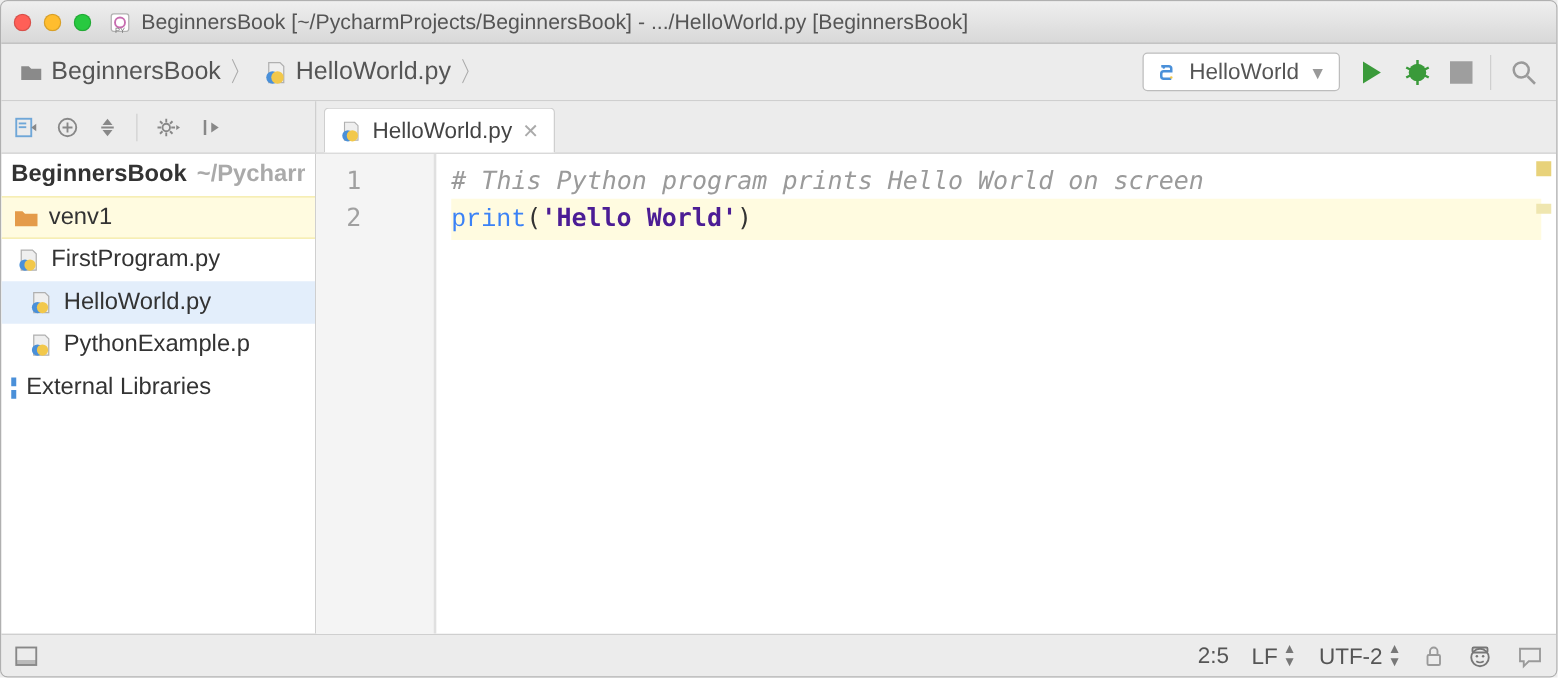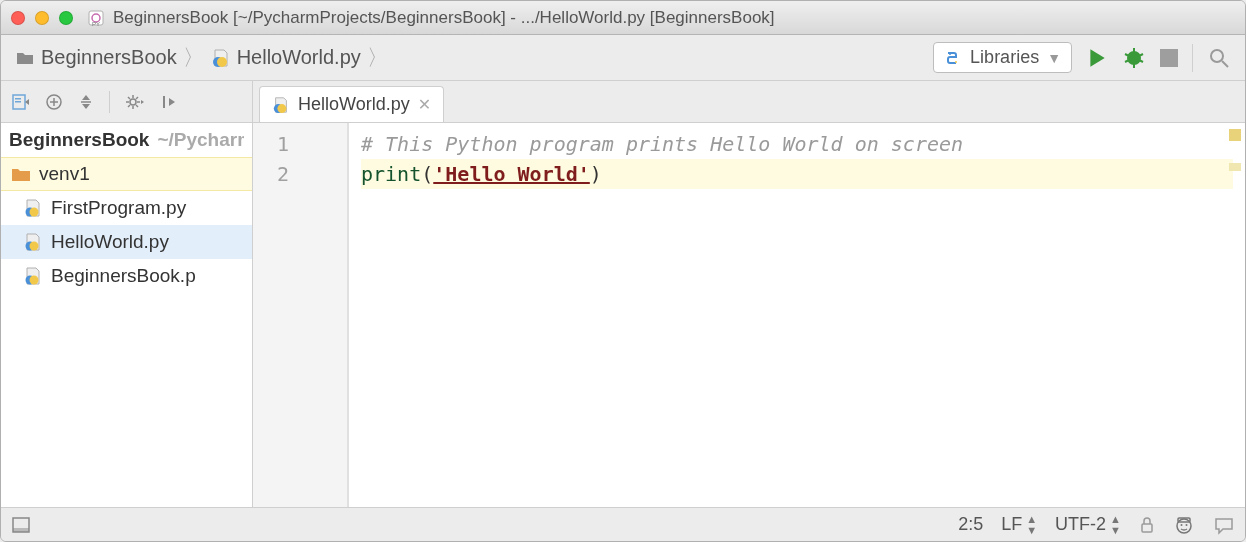--- a/index.html
+++ b/index.html
@@ -136,43 +136,43 @@
     flex:1;
     font-family: Menlo, Consolas, monospace;
     font-size:20px;
     padding: 6px 12px;
     line-height:30px;
     font-style:normal;
     position:relative;
   }
   .code .line2 { background:#fffbe0;}
   .comment { color:#9a9a9a; font-style:italic;}
-  .kw { color:#14532d; }
-  .str { color:#7f1d1d; font-weight:bold;text-decoration:underline;}
+  .kw { color:#3b82f6;font-family:Liberation Mono, monospace; }
+  .str { color:#4c1d95; font-weight:bold;}
   .code-line { white-space:pre; }
   .right-strip {
     position:absolute; top:6px; right:4px; width:12px; height:12px; background:#e8d27a;
   }
   .right-strip2 {
     position:absolute; top:40px; right:4px; width:12px; height:8px; background:#efe6b0;
   }
 
   
   .statusbar {
     height: 34px;
     background:#ececec;
     border-top:1px solid #cfcfcf;
     display:flex;
     align-items:center;
     justify-content:space-between;
     padding:0 10px;
     font-size:18px; color:#555;
   }
   .statusbar .right { display:flex; align-items:center; gap:18px; }
-  .statusbar .cell { display:flex; align-items:flex-start; gap:4px;}
+  .statusbar .cell { display:flex; align-items:flex-end; gap:4px;}
   .mini-arrow { font-size:11px; line-height:1; color:#777; display:inline-flex; flex-direction:column;}
   .lock { color:#999; }
   .face { color:#777; }
   .bubble { color:#999; }
 
   svg { display:block; }
 </style>
 </head>
 <body>
 
@@ -218,21 +218,21 @@
 
   <div class="nav-right">
     <div class="run-config">
       <span class="pyicon">
         <svg width="18" height="18" viewBox="0 0 18 18">
             <path d="M4 4 h6 q2 0 2 2 v2 H6 q-2 0 -2 2 v2 q0 2 2 2 h6" fill="none" stroke="#4a90d9" stroke-width="2"></path>
             <circle cx="6" cy="5" r="1" fill="#4a90d9"></circle>
             <circle cx="12" cy="13" r="1" fill="#f2c84b"></circle>
           </svg>
       </span>
-      <span>Libraries</span>
+      <span>HelloWorld</span>
       <span class="chev-down">▼</span>
     </div>
     <span class="run-btn">
       <svg width="22" height="22" viewBox="0 0 20 20">
           <path d="M4 2 L17 10 L4 18 Z" fill="#3a9a3a"></path>
         </svg>
     </span>
     <span class="debug-btn">
       <svg width="24" height="24" viewBox="0 0 24 24">
           <circle cx="12" cy="12" r="7" fill="#3a9a3a"></circle>
@@ -326,49 +326,56 @@
       <span class="grey">~/PycharmProjects/BeginnersBook</span>
     </div>
     <div class="tree-row hl" style="padding-left:10px">
       <span class="folder-orange">
         <svg width="20" height="18" viewBox="0 0 20 18">
             <path d="M1 4 h6 l2 2 h10 v10 h-18 z" fill="#e49b4a"></path>
           </svg>
       </span>
       <span>venv1</span>
     </div>
+    <div class="tree-row" style="padding-left:12px">
+      <span class="pyicon">
+        <svg width="20" height="20" viewBox="0 0 20 20">
+            <path d="M4 2 h9 l3 3 v13 h-12 z" fill="#efefef" stroke="#b0b0b0"></path>
+            <circle cx="7" cy="14" r="4.5" fill="#4a90d9"></circle>
+            <circle cx="11" cy="14" r="4.5" fill="#f2c84b"></circle>
+          </svg>
+      </span>
+      <span>FirstProgram.py</span>
+    </div>
+    <div class="tree-row selected" style="padding-left:22px">
+      <span class="pyicon">
+        <svg width="20" height="20" viewBox="0 0 20 20">
+            <path d="M4 2 h9 l3 3 v13 h-12 z" fill="#efefef" stroke="#b0b0b0"></path>
+            <circle cx="7" cy="14" r="4.5" fill="#4a90d9"></circle>
+            <circle cx="11" cy="14" r="4.5" fill="#f2c84b"></circle>
+          </svg>
+      </span>
+      <span>HelloWorld.py</span>
+    </div>
     <div class="tree-row" style="padding-left:22px">
       <span class="pyicon">
         <svg width="20" height="20" viewBox="0 0 20 20">
             <path d="M4 2 h9 l3 3 v13 h-12 z" fill="#efefef" stroke="#b0b0b0"></path>
             <circle cx="7" cy="14" r="4.5" fill="#4a90d9"></circle>
             <circle cx="11" cy="14" r="4.5" fill="#f2c84b"></circle>
           </svg>
       </span>
-      <span>FirstProgram.py</span>
-    </div>
-    <div class="tree-row selected" style="padding-left:22px">
-      <span class="pyicon">
-        <svg width="20" height="20" viewBox="0 0 20 20">
-            <path d="M4 2 h9 l3 3 v13 h-12 z" fill="#efefef" stroke="#b0b0b0"></path>
-            <circle cx="7" cy="14" r="4.5" fill="#4a90d9"></circle>
-            <circle cx="11" cy="14" r="4.5" fill="#f2c84b"></circle>
-          </svg>
-      </span>
-      <span>HelloWorld.py</span>
-    </div>
-    <div class="tree-row" style="padding-left:22px">
-      <span class="pyicon">
-        <svg width="20" height="20" viewBox="0 0 20 20">
-            <path d="M4 2 h9 l3 3 v13 h-12 z" fill="#efefef" stroke="#b0b0b0"></path>
-            <circle cx="7" cy="14" r="4.5" fill="#4a90d9"></circle>
-            <circle cx="11" cy="14" r="4.5" fill="#f2c84b"></circle>
-          </svg>
-      </span>
-      <span>BeginnersBook.p</span>
+      <span>PythonExample.p</span>
+    </div>
+    <div class="tree-row">
+      <span class="blue-bars">
+          <i></i>
+          <i></i>
+        </span>
+      <span>External Libraries</span>
     </div>
   </div>
 
   <div class="editor">
     <div class="gutter">
       <div>1</div>
       <div>2</div>
     </div>
     <div class="code">
       <div class="code-line"><span class="comment"># This Python program prints Hello World on screen</span></div>

